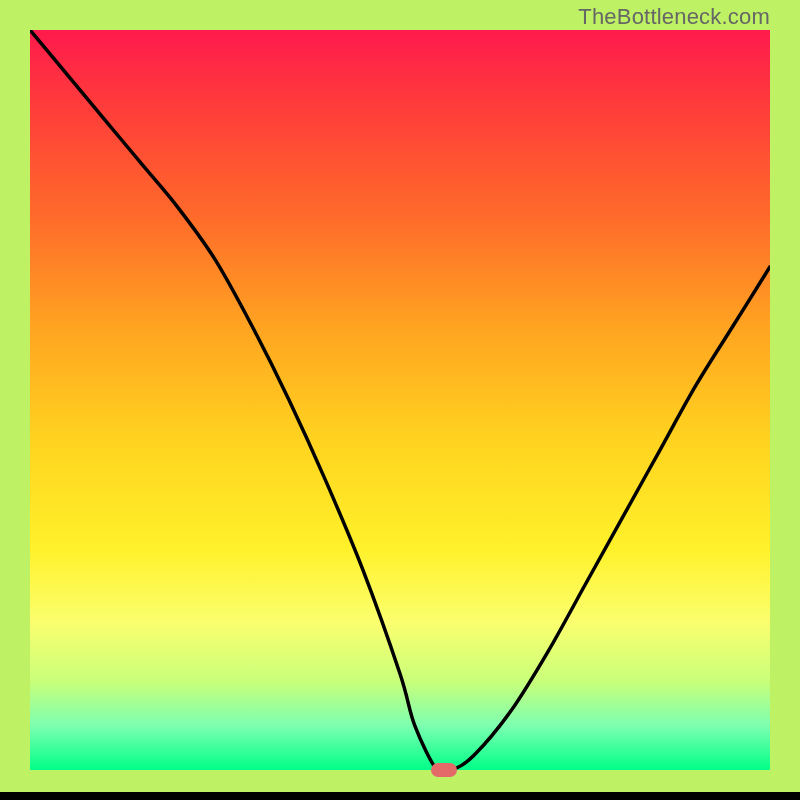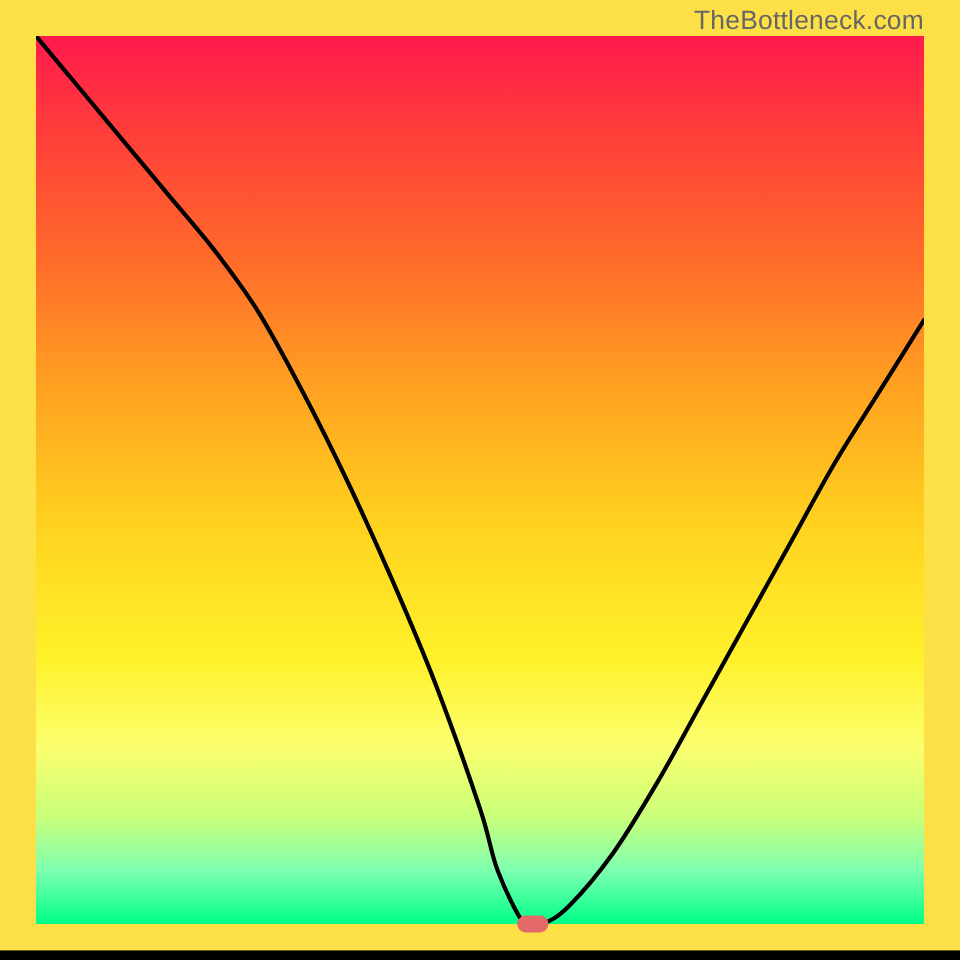--- a/index.html
+++ b/index.html
@@ -9,21 +9,21 @@
     height: 800px;
     background: #000;
     overflow: hidden;
   }
   .frame {
     position: absolute;
     top: 0;
     left: 0;
     width: 800px;
     height: 792px;
-    background: #fde047;
+    background: #bef264;
   }
   .plot-area {
     position: absolute;
     top: 30px;
     left: 30px;
     width: 740px;
     height: 740px;
     background: linear-gradient(to bottom,
       #ff1a4d 0%,
       #ff3b3b 10%,

